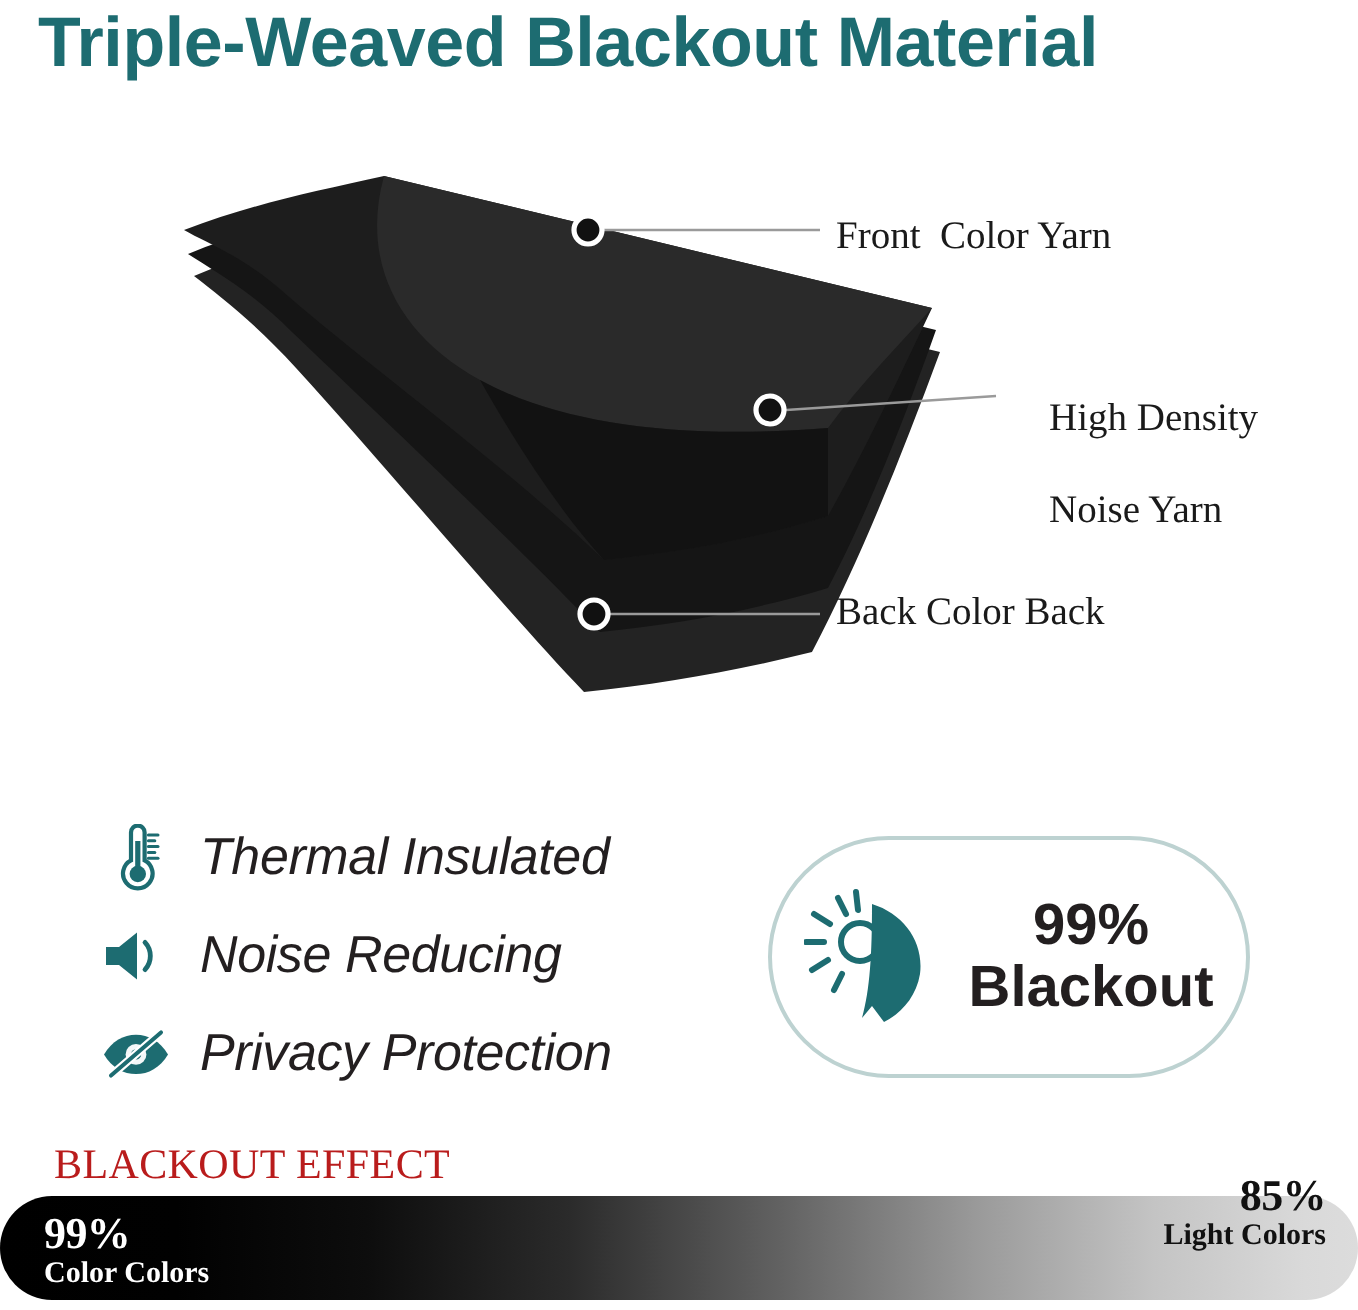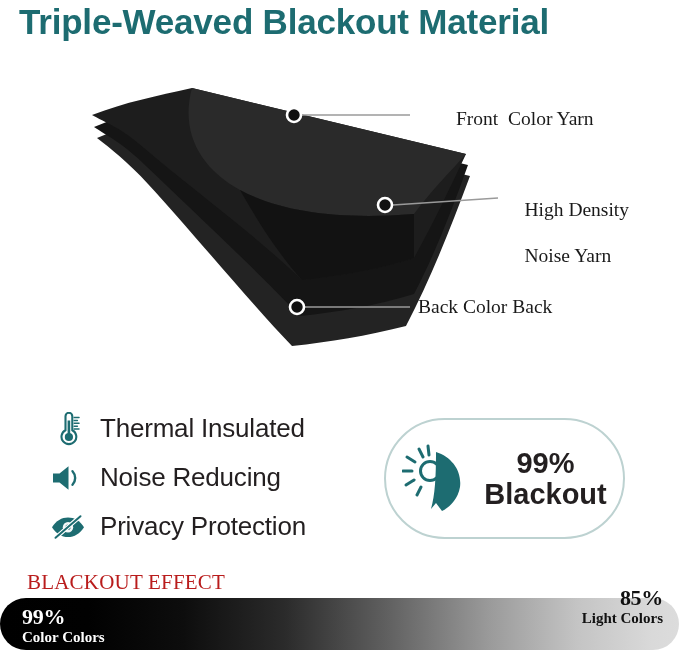--- a/index.html
+++ b/index.html
@@ -43,30 +43,31 @@
   #fabric-svg { display: block; }
 
   .callout-label {
     position: absolute;
     font-family: "Liberation Serif", serif;
     font-size: 19.5px;
     color: #1a1a1a;
     line-height: 1.18;
     white-space: pre;
   }
-  #callout-label-front { left: 418px; top: 27px; margin-left: 38px; }
+  #callout-label-front { left: 418px; top: 27px; }
   #callout-label-high-density { left: 505px; top: 95px; }
   #callout-label-back { left: 418px; top: 215px; }
 
   
   #features-list {
     position: absolute;
     left: 48px;
     top: 406px;
     width: 310px;
+    font-style: italic;
   }
   .feature-row {
     display: flex;
     align-items: center;
     height: 45px;
     margin-bottom: 4px;
   }
   .feature-icon {
     width: 40px;
     height: 40px;

